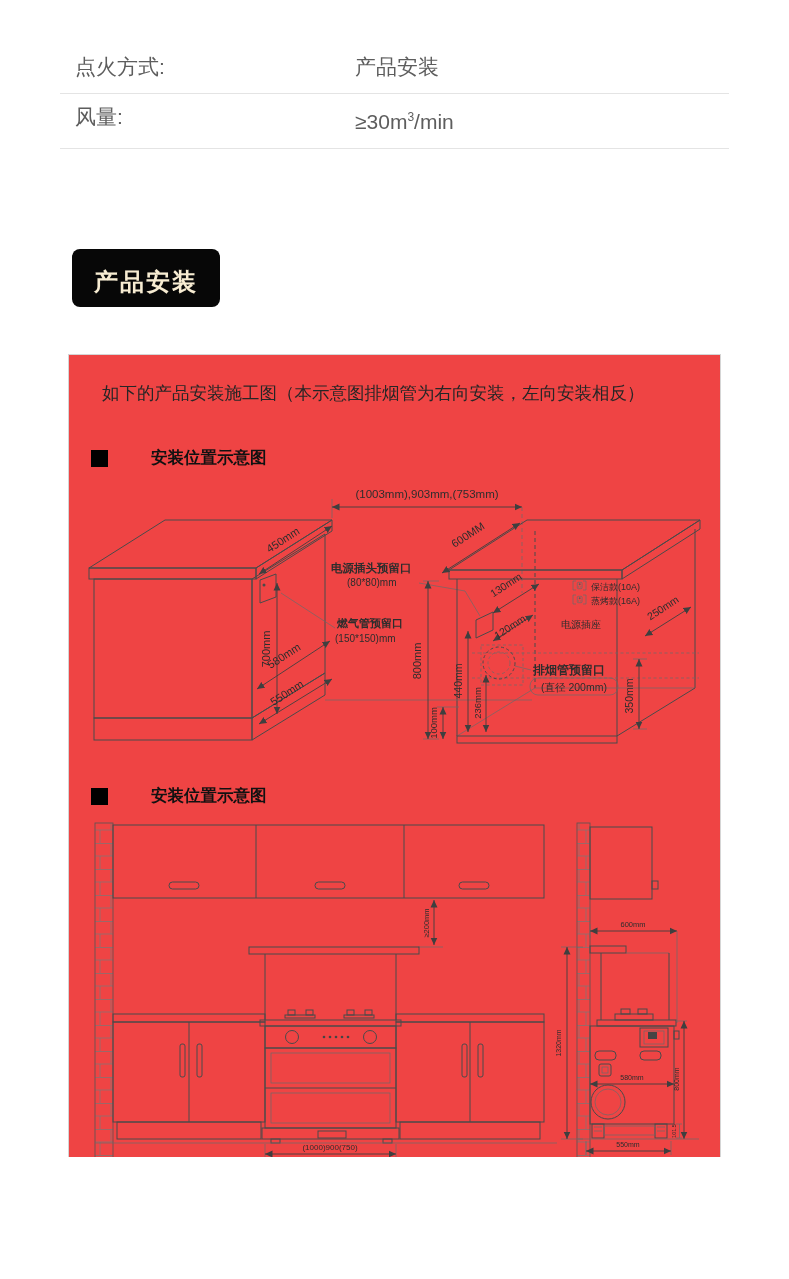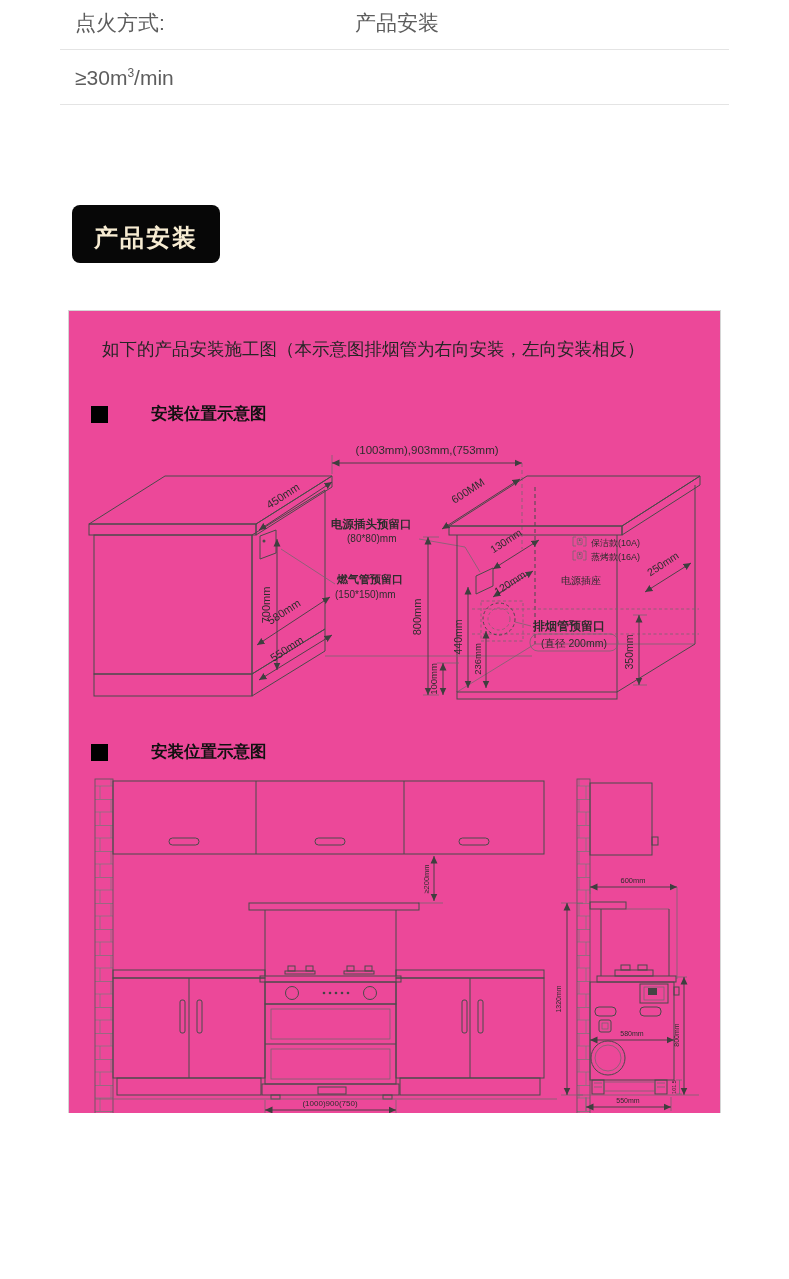--- a/index.html
+++ b/index.html
@@ -1,28 +1,28 @@
 <!DOCTYPE html>
 <html><head>
 <meta charset="utf-8">
 <style>
   html,body{margin:0;padding:0;background:#fff;}
   .page{position:relative;width:789px;height:1113px;background:#fff;overflow:hidden;
-        font-family:"Liberation Sans","DejaVu Sans",sans-serif;color:#333;}
+        font-family:"Liberation Sans","DejaVu Sans",sans-serif;color:#333;margin-top:44px;}
   
   .specs{margin:0 60px;}
   .spec-row{display:flex;align-items:flex-start;padding:9px 15px 12px;border-bottom:1px solid #e4e4e4;
             font-size:21px;color:#5d5d5d;line-height:28px;}
   .spec-label{width:280px;flex:none;}
   .spec-value sup{font-size:12px;vertical-align:super;}
   
   .badge{display:inline-block;margin:100px 0 0 72px;background:#070707;color:#f7ecd2;
          font-size:24px;font-weight:bold;letter-spacing:2px;padding:17px 22px 9px;border-radius:8px;}
   
-  .box{margin:47px 68px 0;border:1px solid #d5d5d5;height:836px;background:#ec4899;box-sizing:border-box;}
+  .box{margin:47px 68px 0;border:1px solid #d5d5d5;height:836px;background:#ef4444;box-sizing:border-box;}
   .intro{padding:26px 30px 0 33px;font-size:17.5px;color:#262626;line-height:24px;}
   .sec-head{display:flex;align-items:center;margin-left:22px;}
   .sec-head.first{margin-top:42px;}
   .sec-head.second{margin-top:22px;}
   .sec-square{width:17px;height:17px;background:#000;flex:none;}
   .sec-title{margin-left:43px;font-size:16.5px;font-weight:bold;color:#111;}
   svg{display:block;}
   .diag1{margin:12px 0 0 18px;}
   .diag2{margin:10px 0 0 18px;}
   .ln{stroke:#4a4a4a;stroke-width:1;fill:none;}
@@ -37,20 +37,21 @@
 
 <div class="page">
 
   
   <div class="specs">
     <div class="spec-row">
       <div class="spec-label">点火方式:</div>
       <div class="spec-value">产品安装</div>
     </div>
     <div class="spec-row">
+      <div class="spec-label">风量:</div>
       <div class="spec-value"><span>≥30m</span><sup>3</sup><span>/min</span></div>
     </div>
   </div>
 
   
   <div class="badge">产品安装</div>
 
   
   <div class="box">
     <div class="intro">如下的产品安装施工图（本示意图排烟管为右向安装，左向安装相反）</div>

